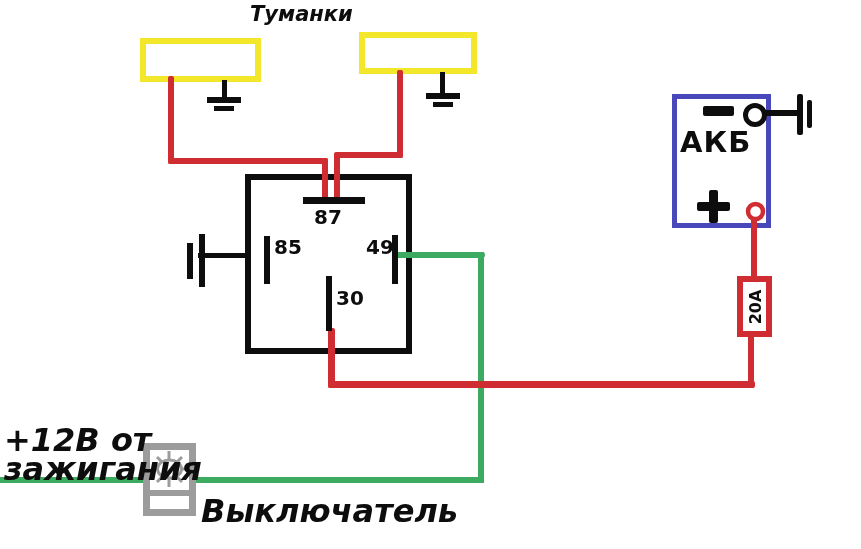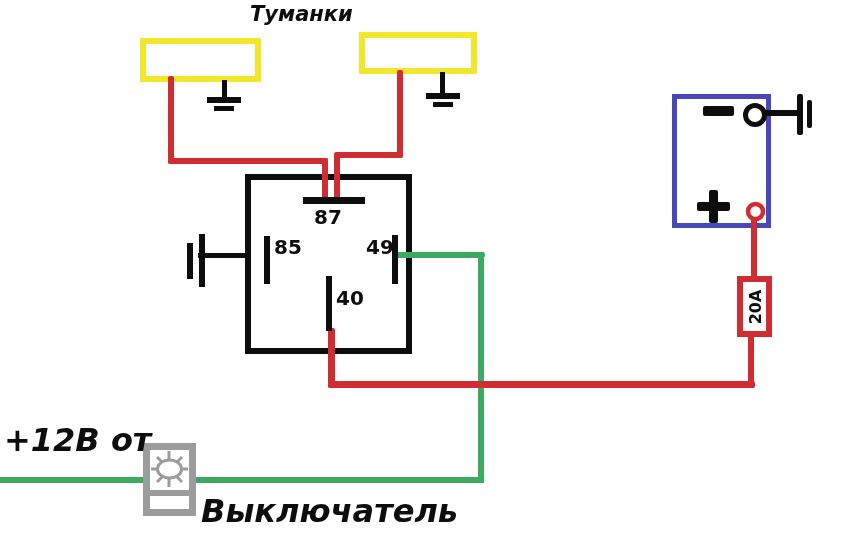--- a/index.html
+++ b/index.html
@@ -119,17 +119,19 @@
       </g>
       <ellipse cx="19.5" cy="21" rx="12" ry="9" fill="#ffffff" stroke="#9c9c9c" stroke-width="3"></ellipse>
     </svg>
     <div class="abs" style="left:0px;top:40px;width:39px;height:6px;background:var(--switch-gray);"></div>
   </div>
 
   <div class="abs lbl it title-lbl" style="left:250px;top:4px;">Туманки</div>
   <div class="abs lbl pin-lbl" style="left:314px;top:207px;text-align:center;">87</div>
   <div class="abs lbl pin-lbl" style="left:274px;top:237px;">85</div>
   <div class="abs lbl pin-lbl" style="left:366px;top:237px;">49</div>
-  <div class="abs lbl pin-lbl" style="left:336px;top:288px;">40</div>
+  <div class="abs lbl pin-lbl" style="left:336px;top:288px;">30</div>
+  <div class="abs lbl batt-lbl" style="left:680px;top:128px;">АКБ</div>
   <div class="abs lbl it cap-lbl" style="left:4px;top:424px;">+12В от</div>
+  <div class="abs lbl it cap-lbl" style="left:4px;top:453px;">зажигания</div>
   <div class="abs lbl it cap-lbl" style="left:201px;top:495px;">Выключатель</div>
 
 </div>
 
 </body></html>

